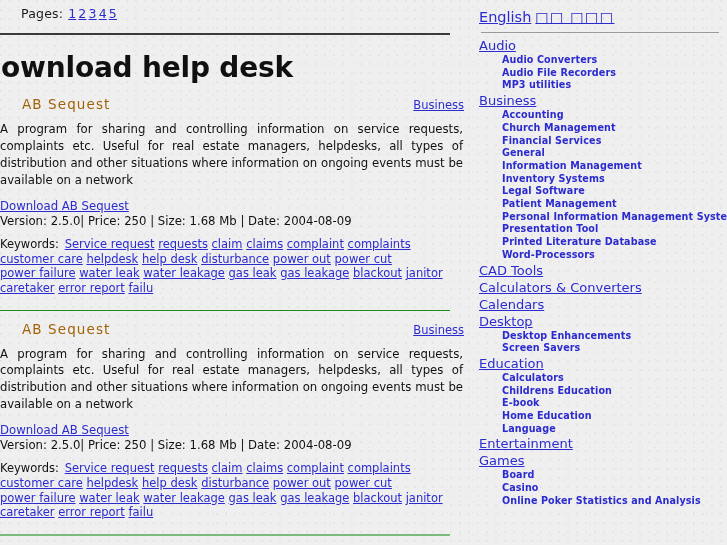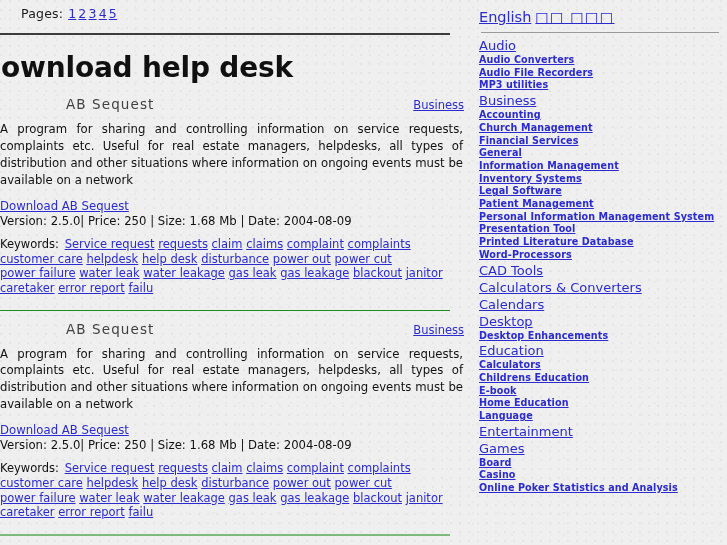--- a/index.html
+++ b/index.html
@@ -79,23 +79,22 @@
   .listing { padding: 0 0 4px 0; }
   .listing-head {
     display: flex;
     align-items: baseline;
     justify-content: space-between;
     padding: 0 8px 0 44px;
     margin-bottom: 9px;
   }
   .listing-title {
     font-size: 13.5px;
-    color: #404040;
+    color: #a16207;
     letter-spacing: 1.1px;
-    margin-left: 44px;
   }
   .listing-cat {
     font-size: 11.5px;
     color: #2b2bd0;
     text-decoration: underline;
   }
   .listing-desc {
     font-size: 11.7px;
     color: #111;
     line-height: 16.7px;
@@ -171,22 +170,22 @@
     line-height: 17px;
     color: #2b2bd0;
     text-decoration: underline;
     display: block;
     white-space: nowrap;
   }
   .sub {
     font-size: 9.6px;
     line-height: 12.7px;
     color: #2b2bd0;
-    text-decoration: underline;
     display: block;
+    margin-left: 23px;
     font-weight: bold;
     white-space: nowrap;
     letter-spacing: 0.1px;
   }
   a { cursor: pointer; }
 </style>
 </head>
 <body>
 
 <div id="page">
@@ -264,20 +263,21 @@
         <a class="sub">Patient Management</a>
         <a class="sub">Personal Information Management System</a>
         <a class="sub">Presentation Tool</a>
         <a class="sub">Printed Literature Database</a>
         <a class="sub">Word-Processors</a>
         <a class="cat">CAD Tools</a>
         <a class="cat">Calculators &amp; Converters</a>
         <a class="cat">Calendars</a>
         <a class="cat">Desktop</a>
         <a class="sub">Desktop Enhancements</a>
+        <a class="sub">Screen Savers</a>
         <a class="cat">Education</a>
         <a class="sub">Calculators</a>
         <a class="sub">Childrens Education</a>
         <a class="sub">E-book</a>
         <a class="sub">Home Education</a>
         <a class="sub">Language</a>
         <a class="cat">Entertainment</a>
         <a class="cat">Games</a>
         <a class="sub">Board</a>
         <a class="sub">Casino</a>

